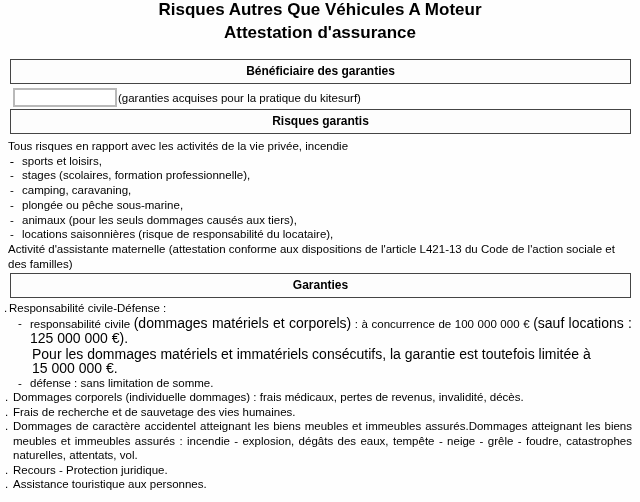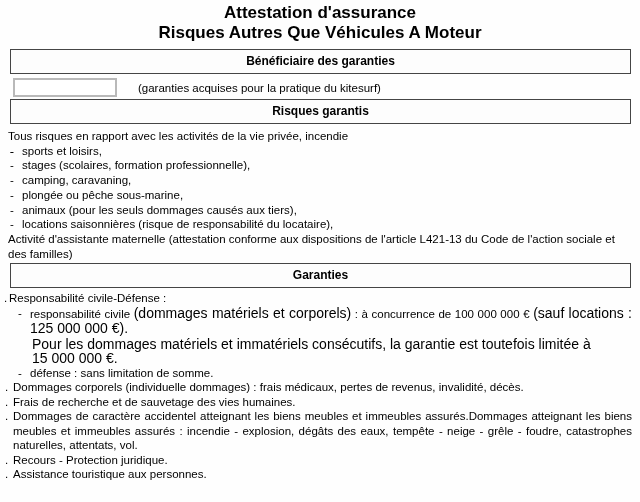--- a/index.html
+++ b/index.html
@@ -25,24 +25,24 @@
     vertical-align: middle; margin-left: 1px; padding: 0 2px;
     font-family: "Liberation Sans", sans-serif; font-size: 11px;
   }
   .section-header {
     margin-left: 10px; margin-right: 9px;
     border: 1px solid #454545;
     background: #fdfdfd;
     text-align: center; font-weight: bold; font-size: 12px;
     padding: 4px 0 5px 0; line-height: 14px;
   }
-  .section-header.h1 { margin-top: 6px; }
+  .section-header.h1 { margin-top: 16px; }
   .section-header.h2 { margin-top: 2px; }
   .section-header.h3 { margin-top: 2px; }
-  .bene-row { margin: 4px 0 0 13px; display: flex; align-items: center; font-size: 11.5px; gap: 20px; }
+  .bene-row { margin: 4px 0 0 13px; display: flex; align-items: center; font-size: 11.5px; }
   .bene-row input {
     width: 104px; height: 19px;
     border: 2px solid #b9b9b9; background: #fff;
     padding: 0 2px; margin-right: 1px;
     font-family: "Liberation Sans", sans-serif; font-size: 11px;
   }
   .risques-body { margin: 5px 10px 0 8px; line-height: 14.7px; }
   .garanties-body { margin: 3px 8px 0 5px; line-height: 14.5px; }
   .line { position: relative; }
   .risques-body .dash-item { position: relative; padding-left: 14px; }
@@ -55,22 +55,22 @@
   .sub-item .marker { position: absolute; left: 13px; top: 0; }
   .sub-note { padding-left: 27px; }
   .justify { text-align: justify; }
   .small { font-size: 14px; }
 </style>
 </head>
 <body>
 
 <div class="page">
 
+  <div class="title-line">Risques Autres Que Véhicules A Moteur</div>
   <div class="title-line first">Attestation d'assurance</div>
-  <div class="title-line">Risques Autres Que Véhicules A Moteur</div>
 
 
   <div class="section-header h1">
     <span>Bénéficiaire des garanties</span>
   </div>
 
   <div class="bene-row">
     <input type="text" value="" style="">
     <span>(garanties acquises pour la pratique du kitesurf)</span>
   </div>

